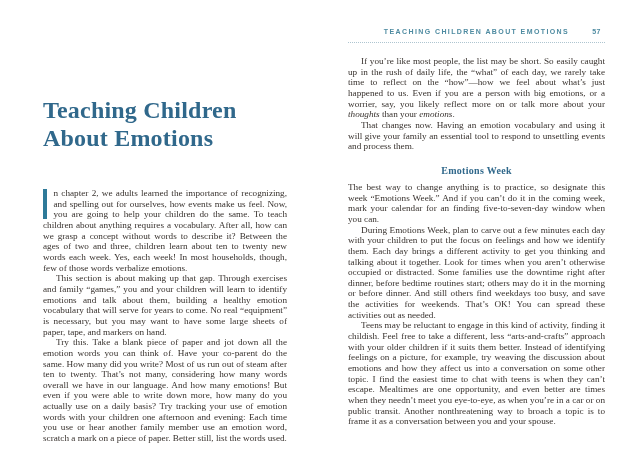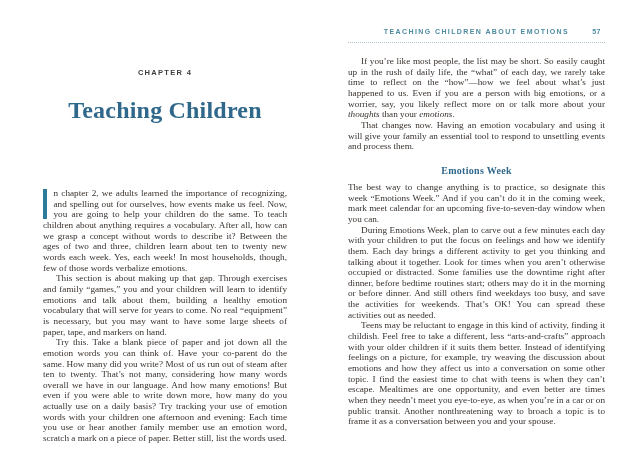--- a/index.html
+++ b/index.html
@@ -16,21 +16,20 @@
   
   .chapter-label {
     position:absolute; top:68px; left:0; width:100%;
     text-align:center;
     font-family:"Liberation Sans", sans-serif;
     font-size:7.5px; font-weight:bold; letter-spacing:1.3px;
     color:#3d3d3d;
   }
   .chapter-title {
     position:absolute; top:97px; left:0; width:100%; margin:0;
-    text-align:center;
     font-family:"Liberation Serif", serif;
     font-size:24px; line-height:27.5px; font-weight:bold;
     color:#30688b; letter-spacing:0.2px;
   }
   .left-body { position:absolute; top:188px; left:0; width:100%; }
 
   
   .running-header {
     position:absolute; top:28px; left:0; width:100%;
     padding-bottom:7px;
@@ -66,43 +65,43 @@
     font-size:10px; font-weight:bold; color:#30688b;
     letter-spacing:0.3px;
   }
 </style>
 </head>
 <body>
 
 <div class="canvas">
 
   <section class="page page-left">
-    <div class="chapter-label">CHAPTER 4</div>
     <h1 class="chapter-title">
       <span>Teaching Children</span><br>
+      <span>About Emotions</span>
     </h1>
     <div class="left-body">
         <p class="para"><span class="drop-cap">I</span><span>n chapter 2, we adults learned the importance of recognizing, and spelling out for ourselves, how events make us feel. Now, you are going to help your children do the same. To teach children about anything requires a vocabulary. After all, how can we grasp a concept without words to describe it? Between the ages of two and three, children learn about ten to twenty new words each week. Yes, each week! In most households, though, few of those words verbalize emotions.</span></p>
         <p class="para indent"><span>This section is about making up that gap. Through exercises and family “games,” you and your children will learn to identify emotions and talk about them, building a healthy emotion vocabulary that will serve for years to come. No real “equipment” is necessary, but you may want to have some large sheets of paper, tape, and markers on hand.</span></p>
         <p class="para indent"><span>Try this. Take a blank piece of paper and jot down all the emotion words you can think of. Have your co-parent do the same. How many did you write? Most of us run out of steam after ten to twenty. That’s not many, considering how many words overall we have in our language. And how many emotions! But even if you were able to write down more, how many do you actually use on a daily basis? Try tracking your use of emotion words with your children one afternoon and evening: Each time you use or hear another family member use an emotion word, scratch a mark on a piece of paper. Better still, list the words used.</span></p>
       </div>
   </section>
 
   <section class="page page-right">
     <header class="running-header">
       <span>TEACHING CHILDREN ABOUT EMOTIONS</span>
       <span class="page-num">57</span>
     </header>
     <div class="right-flow">
       <div>
           <p class="para indent"><span>If you’re like most people, the list may be short. So easily caught up in the rush of daily life, the “what” of each day, we rarely take time to reflect on the “how”—how we feel about what’s just happened to us. Even if you are a person with big emotions, or a worrier, say, you likely reflect more on or talk more about your </span><span class="it">thoughts</span><span> than your </span><span class="it">emotions</span><span>.</span></p>
           <p class="para indent"><span>That changes now. Having an emotion vocabulary and using it will give your family an essential tool to respond to unsettling events and process them.</span></p>
         </div>
       <h2 class="section-heading">Emotions Week</h2>
       <div>
-          <p class="para"><span>The best way to change anything is to practice, so designate this week “Emotions Week.” And if you can’t do it in the coming week, mark meet calendar for an upcoming five-to-seven-day window when you can.</span></p>
+          <p class="para"><span>The best way to change anything is to practice, so designate this week “Emotions Week.” And if you can’t do it in the coming week, mark your calendar for an finding five-to-seven-day window when you can.</span></p>
           <p class="para indent"><span>During Emotions Week, plan to carve out a few minutes each day with your children to put the focus on feelings and how we identify them. Each day brings a different activity to get you thinking and talking about it together. Look for times when you aren’t otherwise occupied or distracted. Some families use the downtime right after dinner, before bedtime routines start; others may do it in the morning or before dinner. And still others find weekdays too busy, and save the activities for weekends. That’s OK! You can spread these activities out as needed.</span></p>
           <p class="para indent"><span>Teens may be reluctant to engage in this kind of activity, finding it childish. Feel free to take a different, less “arts-and-crafts” approach with your older children if it suits them better. Instead of identifying feelings on a picture, for example, try weaving the discussion about emotions and how they affect us into a conversation on some other topic. I find the easiest time to chat with teens is when they can’t escape. Mealtimes are one opportunity, and even better are times when they needn’t meet you eye-to-eye, as when you’re in a car or on public transit. Another nonthreatening way to broach a topic is to frame it as a conversation between you and your spouse.</span></p>
         </div>
     </div>
   </section>
 
 </div>
 
 </body></html>

